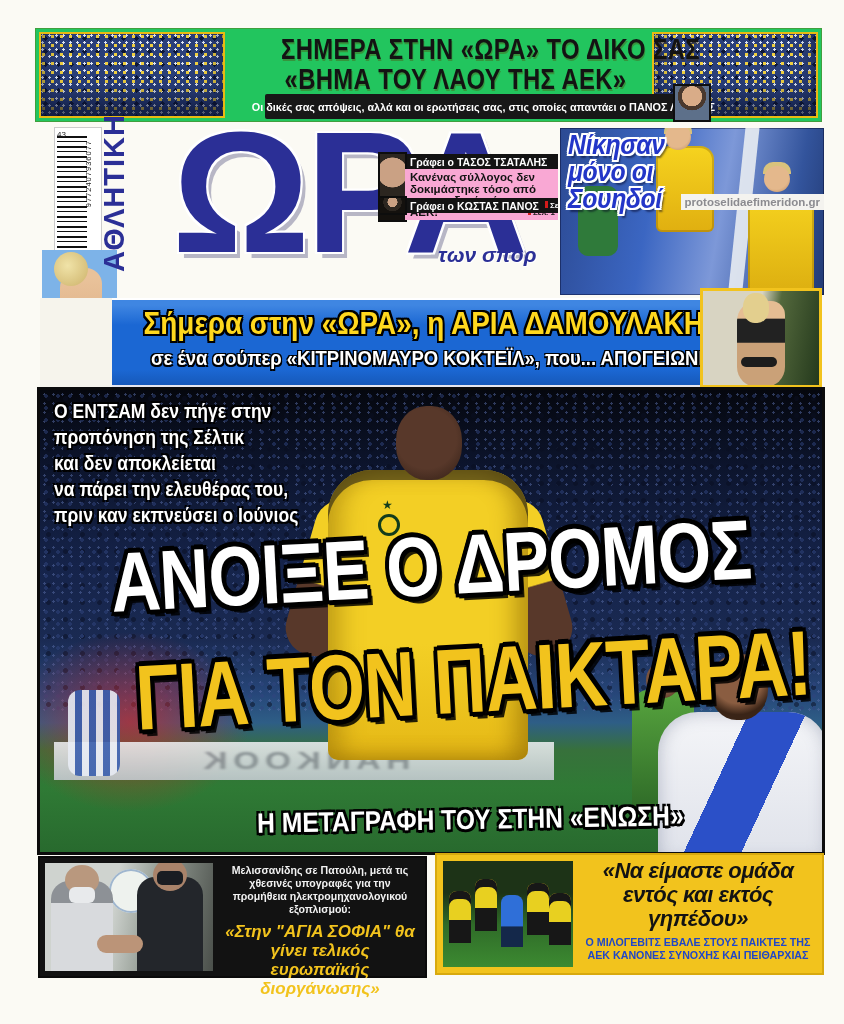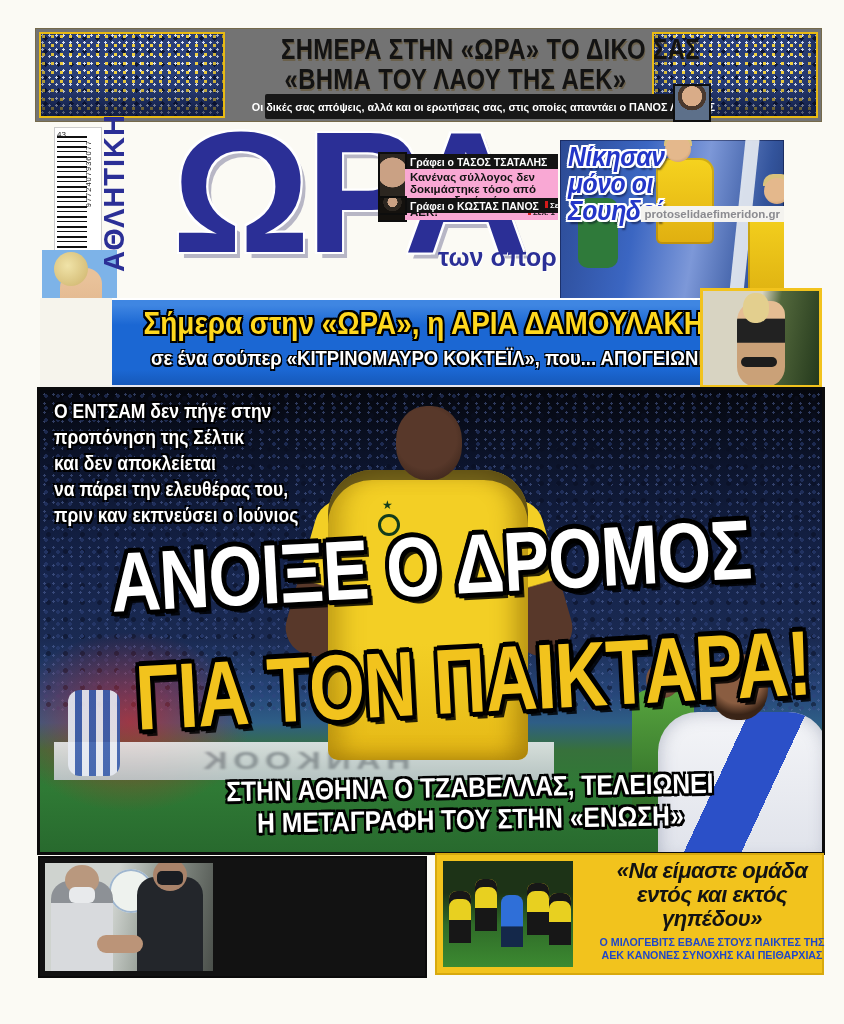--- a/index.html
+++ b/index.html
@@ -9,21 +9,21 @@
 
   
   .ol-b{text-shadow:-2px -2px 0 #000,2px -2px 0 #000,-2px 2px 0 #000,2px 2px 0 #000,
         -2px 0 0 #000,2px 0 0 #000,0 -2px 0 #000,0 2px 0 #000;}
   .ol-b-big{text-shadow:-4px -4px 0 #000,4px -4px 0 #000,-4px 4px 0 #000,4px 4px 0 #000,
         -5px 0 0 #000,5px 0 0 #000,0 -5px 0 #000,0 5px 0 #000,6px 7px 0 rgba(0,0,0,.85);}
   .ol-w{text-shadow:-2px -2px 0 #fff,2px -2px 0 #fff,-2px 2px 0 #fff,2px 2px 0 #fff,
         -2px 0 0 #fff,2px 0 0 #fff,0 -2px 0 #fff,0 2px 0 #fff,3px 4px 2px rgba(0,0,30,.5);}
 
   
-  .top-banner{left:35px;top:28px;width:787px;height:94px;background:#737373;
+  .top-banner{left:35px;top:28px;width:787px;height:94px;background:#22c55e;
               box-shadow:inset 0 0 0 1px rgba(120,90,0,.35);}
   .crowd{background-color:#2a3f7a;
          background-image:radial-gradient(#f0d040 1.5px,transparent 1.6px),
                           radial-gradient(#dfe6f5 1.1px,transparent 1.2px),
                           radial-gradient(#0d1736 2px,transparent 2.1px);
          background-size:9px 9px,7px 7px,13px 13px;
          box-shadow:inset 0 0 0 2px #e9ba12, inset 0 -18px 24px rgba(10,16,44,.75);}
   .tb-line{left:200px;width:440px;text-align:center;font-weight:bold;color:#131313;
            font-size:29px;letter-spacing:.5px;line-height:31px;}
   .tb-line span{display:inline-block;transform:scaleX(.82);white-space:nowrap;
@@ -42,42 +42,42 @@
            background-size:30px 100%;background-repeat:no-repeat;background-position:2px 8px;}
   .barcode-num{left:84px;top:140px;font-size:7.5px;color:#222;writing-mode:vertical-rl;
                transform:rotate(180deg);letter-spacing:1px;}
   .barcode-25{left:57px;top:130px;font-size:8px;color:#222;}
   .vert-title{left:96px;top:132px;height:140px;color:#2b2f96;font-weight:bold;font-size:29px;
               writing-mode:vertical-rl;transform:rotate(180deg);letter-spacing:1px;line-height:36px;}
   .logo{left:128px;top:108px;width:440px;text-align:center;color:#2b2f96;font-weight:bold;
         font-size:172px;line-height:168px;letter-spacing:-4px;
         text-shadow:-2px -2px 0 #fff,2px -2px 0 #fff,-2px 2px 0 #fff,2px 2px 0 #fff,
                     5px 6px 0 rgba(25,25,90,.3);}
-  .logo-sub{left:438px;top:243px;color:#2b2f96;font-weight:bold;
-            font-size:25px;text-shadow:1px 1px 0 #fff;}
+  .logo-sub{left:438px;top:243px;color:#2b2f96;font-weight:bold;font-style:italic;
+            font-size:21px;text-shadow:1px 1px 0 #fff;}
   .date-bar{left:95px;top:265px;width:470px;height:22px;background:#131313;display:flex;
             align-items:center;justify-content:space-between;padding:0 8px;box-sizing:border-box;}
   .date-bar .d1{color:#f5c51d;font-size:10.5px;font-weight:bold;transform:scaleX(.95);transform-origin:left;}
   .date-bar .d2{color:#fff;font-size:10.5px;font-weight:bold;font-style:italic;transform:scaleX(.95);transform-origin:right;}
 
   
   .colbox{left:380px;width:178px;}
   .colbox .photo{position:absolute;left:0;top:0;bottom:0;width:25px;
         background:radial-gradient(circle at 50% 28%,#caa184 0 30%,#2c2620 31% 55%,#14110e 56% 100%);
         box-shadow:0 0 0 2px #0d0d0d;}
   .colhead{margin-left:25px;background:#131313;color:#fff;font-size:10.5px;font-weight:bold;
            height:15px;display:flex;align-items:center;padding:0 5px;white-space:nowrap;}
   .colbody{margin-left:25px;background:#f9a8d4;color:#131313;font-weight:bold;
            font-size:11.5px;line-height:11.5px;padding:3px 5px 2px;position:relative;}
   .pageref{font-size:8px;font-weight:bold;color:#131313;white-space:nowrap;}
   .pageref::before{content:"";display:inline-block;width:3px;height:7px;background:#d21b1b;margin-right:2px;}
   .colhead .pageref{color:#fff;margin-left:6px;}
 
   
-  .euro{left:560px;top:140px;width:224px;height:167px;overflow:hidden;
+  .euro{left:560px;top:128px;width:264px;height:167px;overflow:hidden;
         background:linear-gradient(100deg,#2c4a93 0%,#3b66c2 35%,#7d98d8 60%,#33549c 85%,#223a74 100%);
         box-shadow:inset 0 0 0 1px rgba(0,0,30,.4);}
   .euro .post{position:absolute;left:176px;top:-10px;width:14px;height:200px;background:#e8ecf2;
         transform:rotate(6deg);opacity:.9;}
   .euro .p1{position:absolute;left:96px;top:18px;width:58px;height:86px;background:linear-gradient(180deg,#f6d31f,#e0af10);
         border-radius:14px 14px 6px 6px;box-shadow:inset 0 0 0 2px rgba(90,60,0,.25);}
   .euro .p1 .hd,{}
   .euro .hd{position:absolute;width:26px;height:26px;border-radius:50%;
         background:radial-gradient(circle at 45% 40%,#e4b88c 0 60%,#b5865c 100%);}
   .euro .hair{position:absolute;width:28px;height:12px;border-radius:10px 10px 0 0;background:#d9c27c;}
@@ -197,21 +197,21 @@
   .bl-text{position:absolute;left:180px;top:6px;width:200px;text-align:center;}
   .bl-intro{color:#f2f2f2;font-size:11px;line-height:13px;font-weight:bold;transform:scaleX(.96);}
   .bl-quote{margin-top:6px;color:#f2c31d;font-size:17px;line-height:19px;font-weight:bold;font-style:italic;}
 
   .br-box{left:437px;top:855px;width:385px;height:118px;background:#f2c31d;box-shadow:0 0 0 2px #d8a90e;}
   .br-photo{position:absolute;left:6px;top:6px;width:130px;height:106px;overflow:hidden;
         background:linear-gradient(180deg,#1d3317 0 30%,#2f6b28 60%,#3c8a31 100%);}
   .br-photo .pl{position:absolute;width:22px;height:52px;border-radius:8px 8px 0 0;
         background:linear-gradient(180deg,#e8d020 0 55%,#171717 56% 100%);box-shadow:inset 0 8px 0 #171717;}
   .br-photo .pl.blue{background:linear-gradient(180deg,#2f6fd8 0 60%,#14284a 61% 100%);box-shadow:none;}
-  .br-text{position:absolute;left:156px;top:4px;width:238px;text-align:center;}
+  .br-text{position:absolute;left:142px;top:4px;width:238px;text-align:center;}
   .br-quote{color:#131313;font-weight:bold;font-style:italic;font-size:22px;line-height:24px;letter-spacing:-.5px;}
   .br-caption{margin-top:5px;color:#2047c8;font-weight:bold;font-size:11px;line-height:12.5px;transform:scaleX(.97);}
 </style>
 </head>
 <body>
 
 <div class="page">
 
   <div class="abs top-banner">
     <div class="abs crowd" style="left:4px;top:4px;width:186px;height:86px;"></div>
@@ -313,41 +313,42 @@
       <div>και δεν αποκλείεται</div>
       <div>να πάρει την ελευθέρας του,</div>
       <div>πριν καν εκπνεύσει ο Ιούνιος</div>
     </div>
     <div class="headline1">
       <span class="ol-b-big">ΑΝΟΙΞΕ Ο ΔΡΟΜΟΣ</span>
     </div>
     <div class="headline2">
       <span class="ol-b-big">ΓΙΑ ΤΟΝ ΠΑΙΚΤΑΡΑ!</span>
     </div>
-    <div class="subhead sh1">
-      <span>ΣΤΗΝ ΑΘΗΝΑ Ο ΤΖΑΒΕΛΛΑΣ, ΤΕΛΕΙΩΝΕΙ</span>
-    </div>
     <div class="subhead sh2">
       <span>Η ΜΕΤΑΓΡΑΦΗ ΤΟΥ ΣΤΗΝ «ΕΝΩΣΗ»</span>
     </div>
   </div>
 
   <div class="abs bl-box">
     <div class="bl-photo">
       <div class="emblem"></div>
       <div class="man1">
         <div class="head"></div>
         <div class="mask"></div>
       </div>
       <div class="man2">
         <div class="head"></div>
         <div class="mask"></div>
       </div>
       <div class="shake"></div>
     </div>
+    <div class="bl-text">
+      <div class="bl-intro">Μελισσανίδης σε Πατούλη, μετά τις χθεσινές υπογραφές για την προμήθεια ηλεκτρομηχανολογικού εξοπλισμού:</div>
+      <div class="bl-quote">«Στην "ΑΓΙΑ ΣΟΦΙΑ" θα γίνει τελικός ευρωπαϊκής διοργάνωσης»</div>
+    </div>
   </div>
 
   <div class="abs br-box">
     <div class="br-photo">
       <div class="pl" style="left:6px;top:30px;"></div>
       <div class="pl" style="left:32px;top:18px;"></div>
       <div class="pl blue" style="left:58px;top:34px;"></div>
       <div class="pl" style="left:84px;top:22px;"></div>
       <div class="pl" style="left:106px;top:32px;"></div>
     </div>

